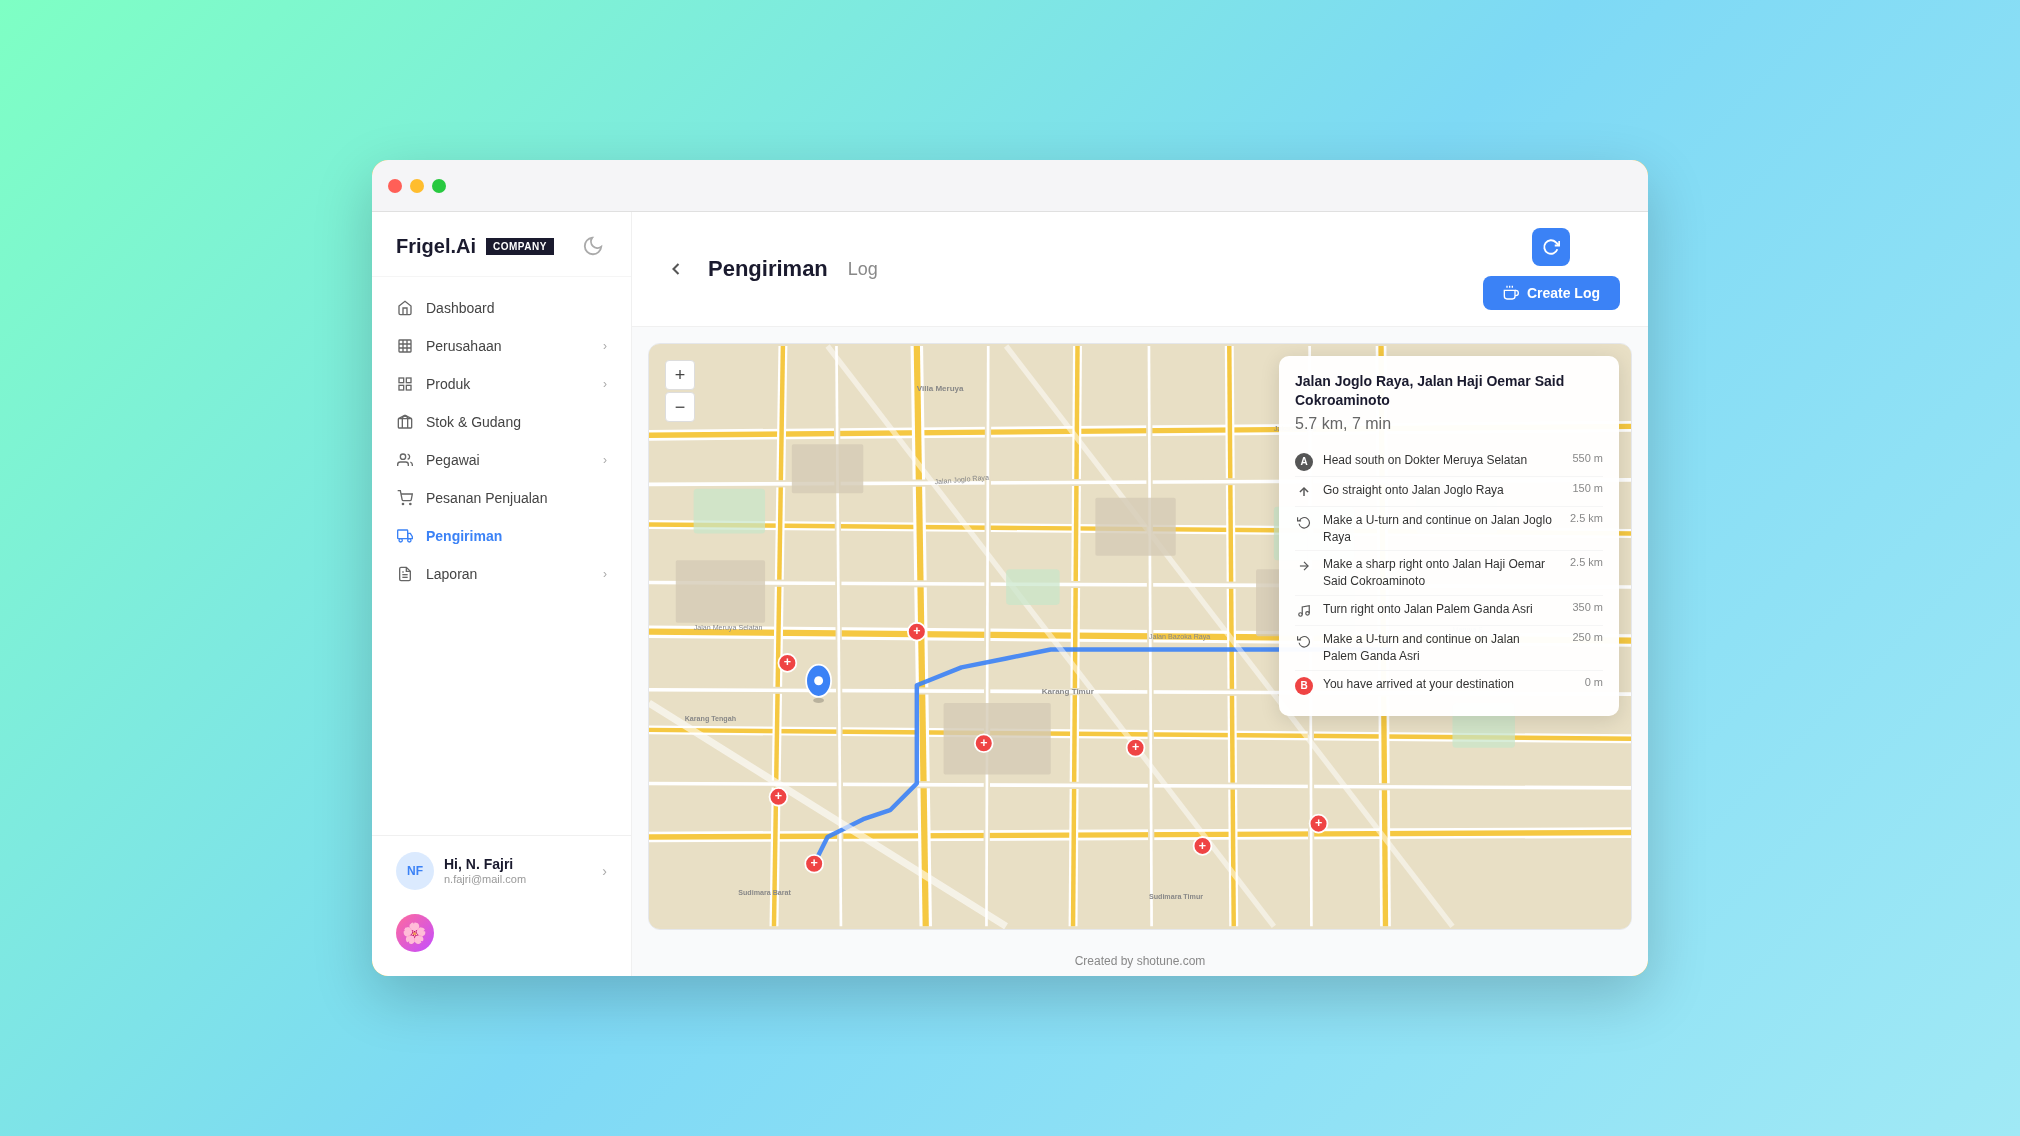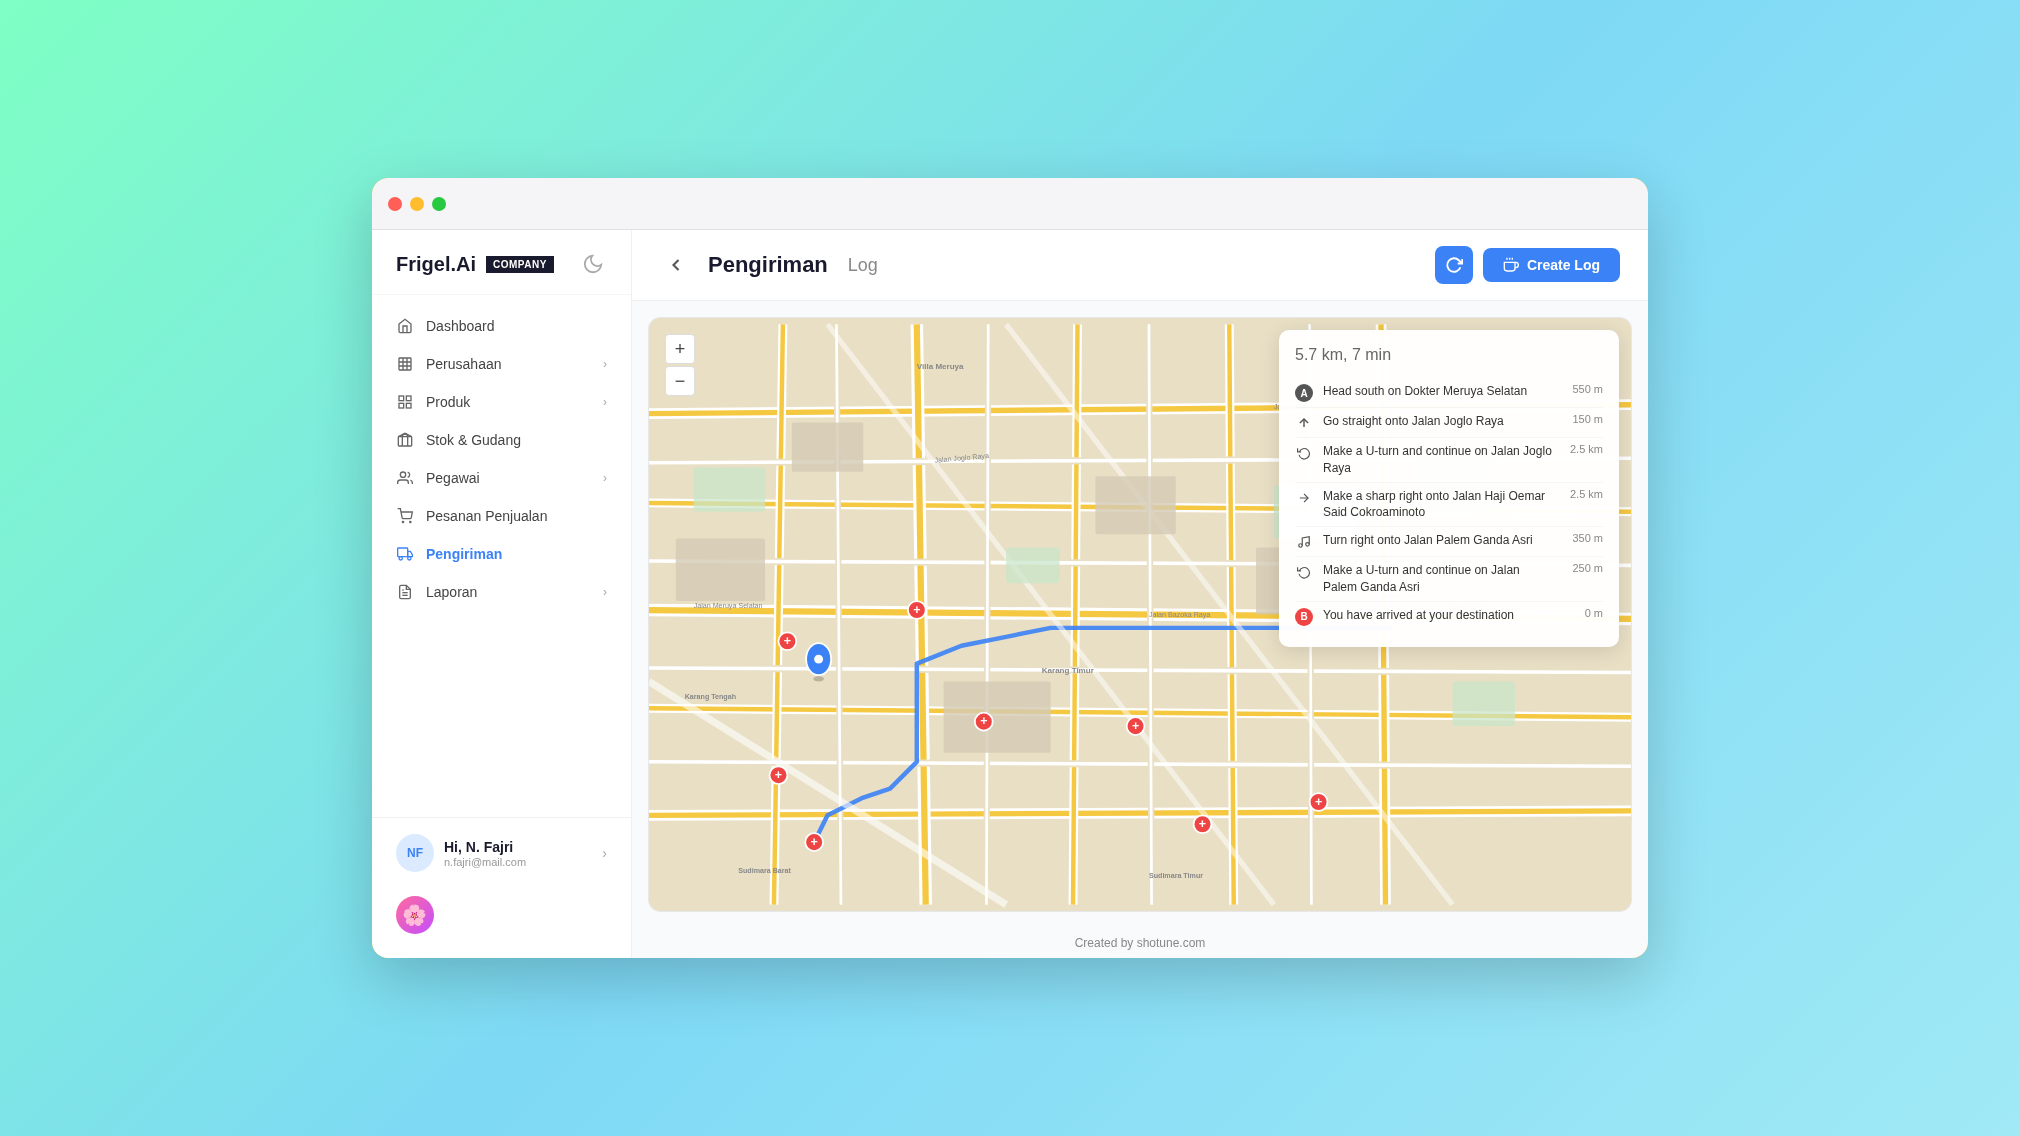--- a/index.html
+++ b/index.html
@@ -187,20 +187,21 @@
       font-size: 18px;
       font-weight: 400;
       color: #888;
       margin-left: 4px;
     }
     .header-actions {
       margin-left: auto;
       display: flex;
       align-items: center;
       gap: 10px;
+      flex-direction: column;
     }
     .refresh-btn {
       width: 38px;
       height: 38px;
       background: #3b82f6;
       border-radius: 8px;
       display: flex;
       align-items: center;
       justify-content: center;
       cursor: pointer;
@@ -612,20 +613,21 @@
           </svg>
 
           
           <div class="map-controls">
             <div class="map-ctrl-btn">+</div>
             <div class="map-ctrl-btn">−</div>
           </div>
 
           
           <div class="directions-panel">
+            <div class="directions-title">Jalan Joglo Raya, Jalan Haji Oemar Said Cokroaminoto</div>
             <div class="directions-meta">5.7 km, 7 min</div>
             <ul class="directions-list">
               <li>
                 <div class="dir-icon" style="width:18px;height:18px;border-radius:50%;background:#555;color:white;font-size:10px;font-weight:bold;display:flex;align-items:center;justify-content:center;">A</div>
                 <span class="dir-text">Head south on Dokter Meruya Selatan</span>
                 <span class="dir-dist">550 m</span>
               </li>
               <li>
                 <div class="dir-icon">
                   <svg width="14" height="14" viewBox="0 0 24 24" fill="none" stroke="#555" stroke-width="2.5">

